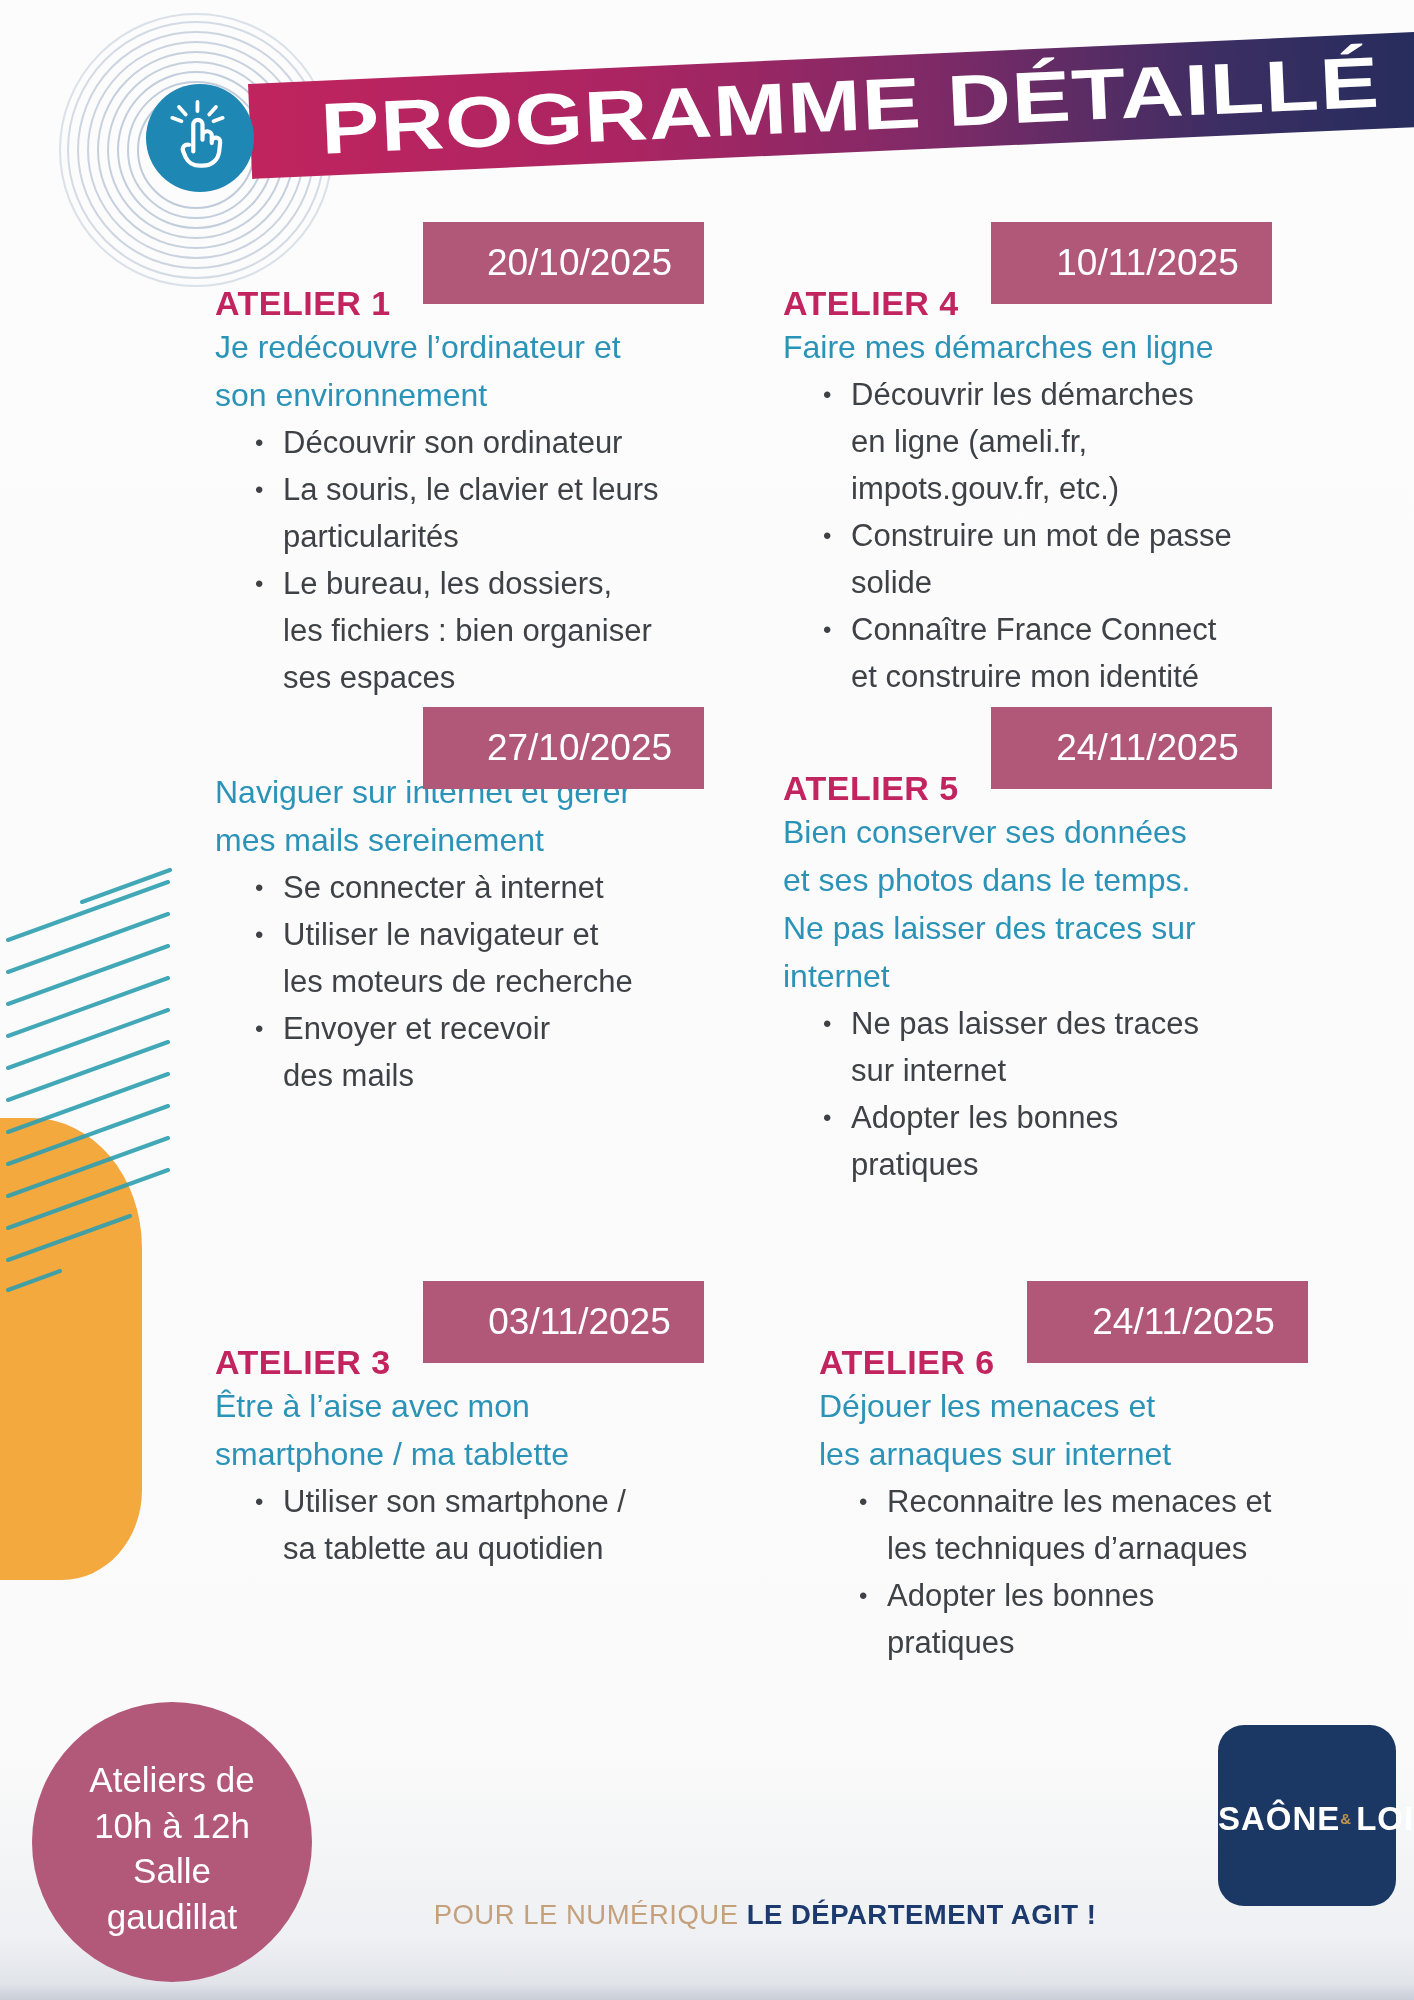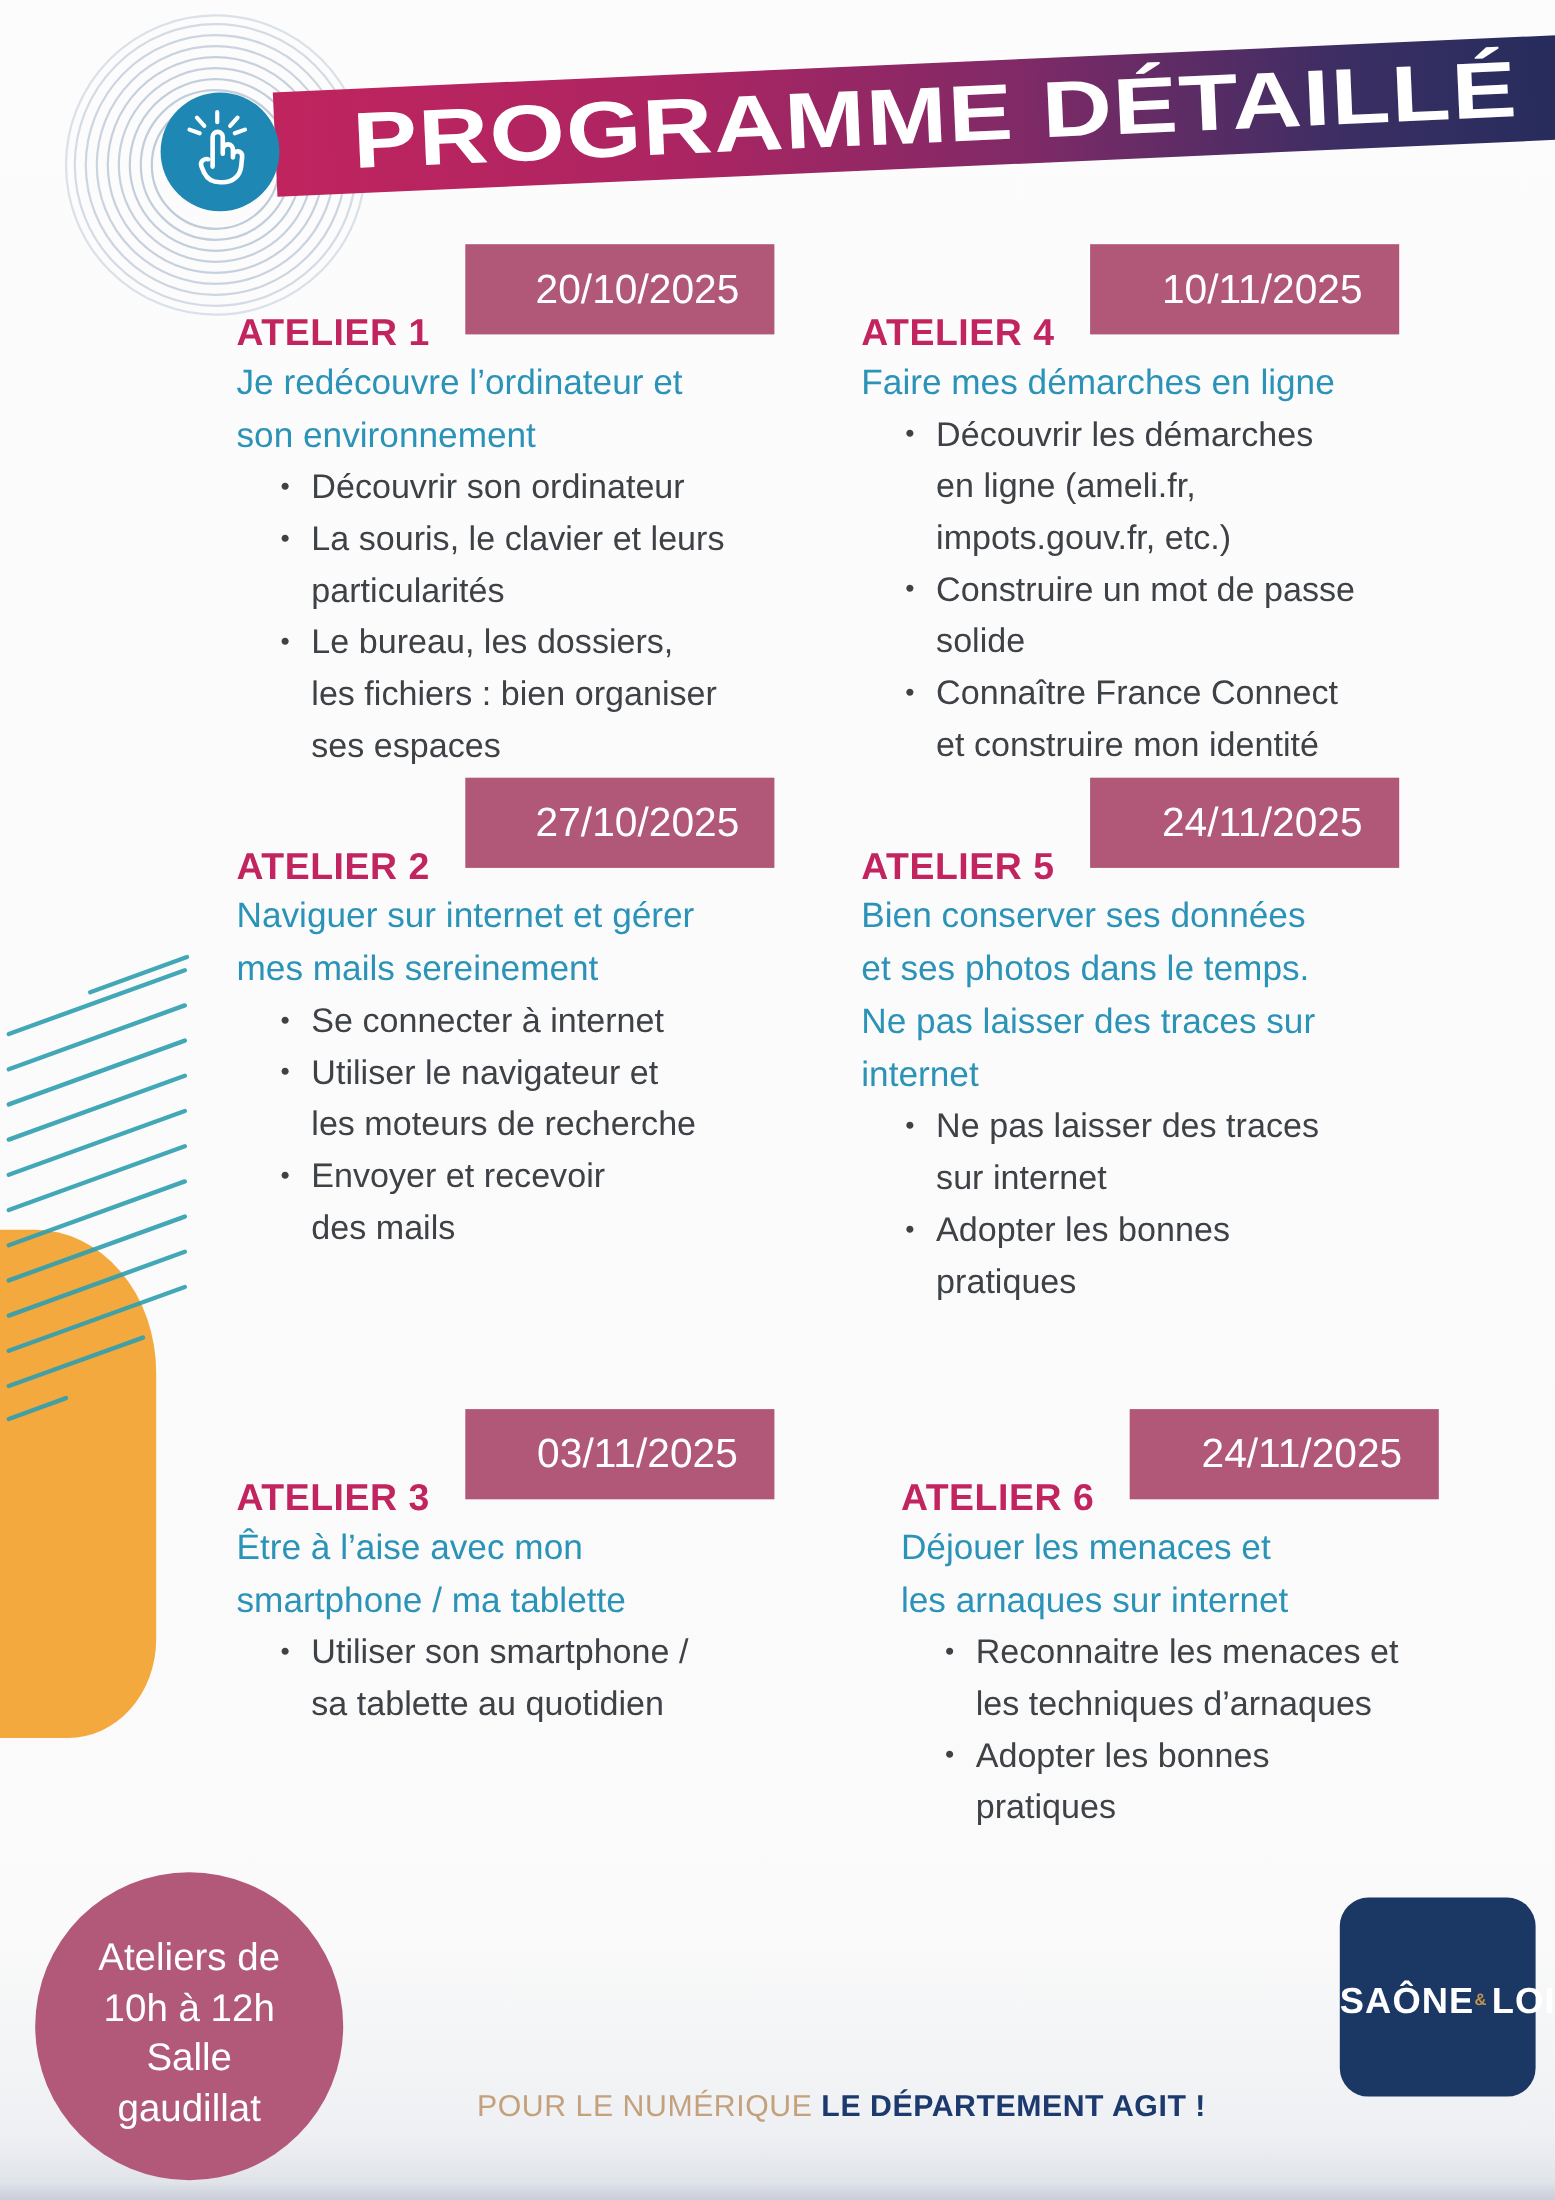--- a/index.html
+++ b/index.html
@@ -152,21 +152,20 @@
       <li>La souris, le clavier et leurs
 particularités</li>
       <li>Le bureau, les dossiers,
 les fichiers : bien organiser
 ses espaces</li>
     </ul>
   </section>
 
   <section class="atelier" id="a2">
     <div class="badge">27/10/2025</div>
-    <h2 class="atelier-heading">ATELIER 2</h2>
     <div class="atelier-title">Naviguer sur internet et gérer
 mes mails sereinement</div>
     <ul class="bullets">
       <li>Se connecter à internet</li>
       <li>Utiliser le navigateur et
 les moteurs de recherche</li>
       <li>Envoyer et recevoir
 des mails</li>
     </ul>
   </section>

